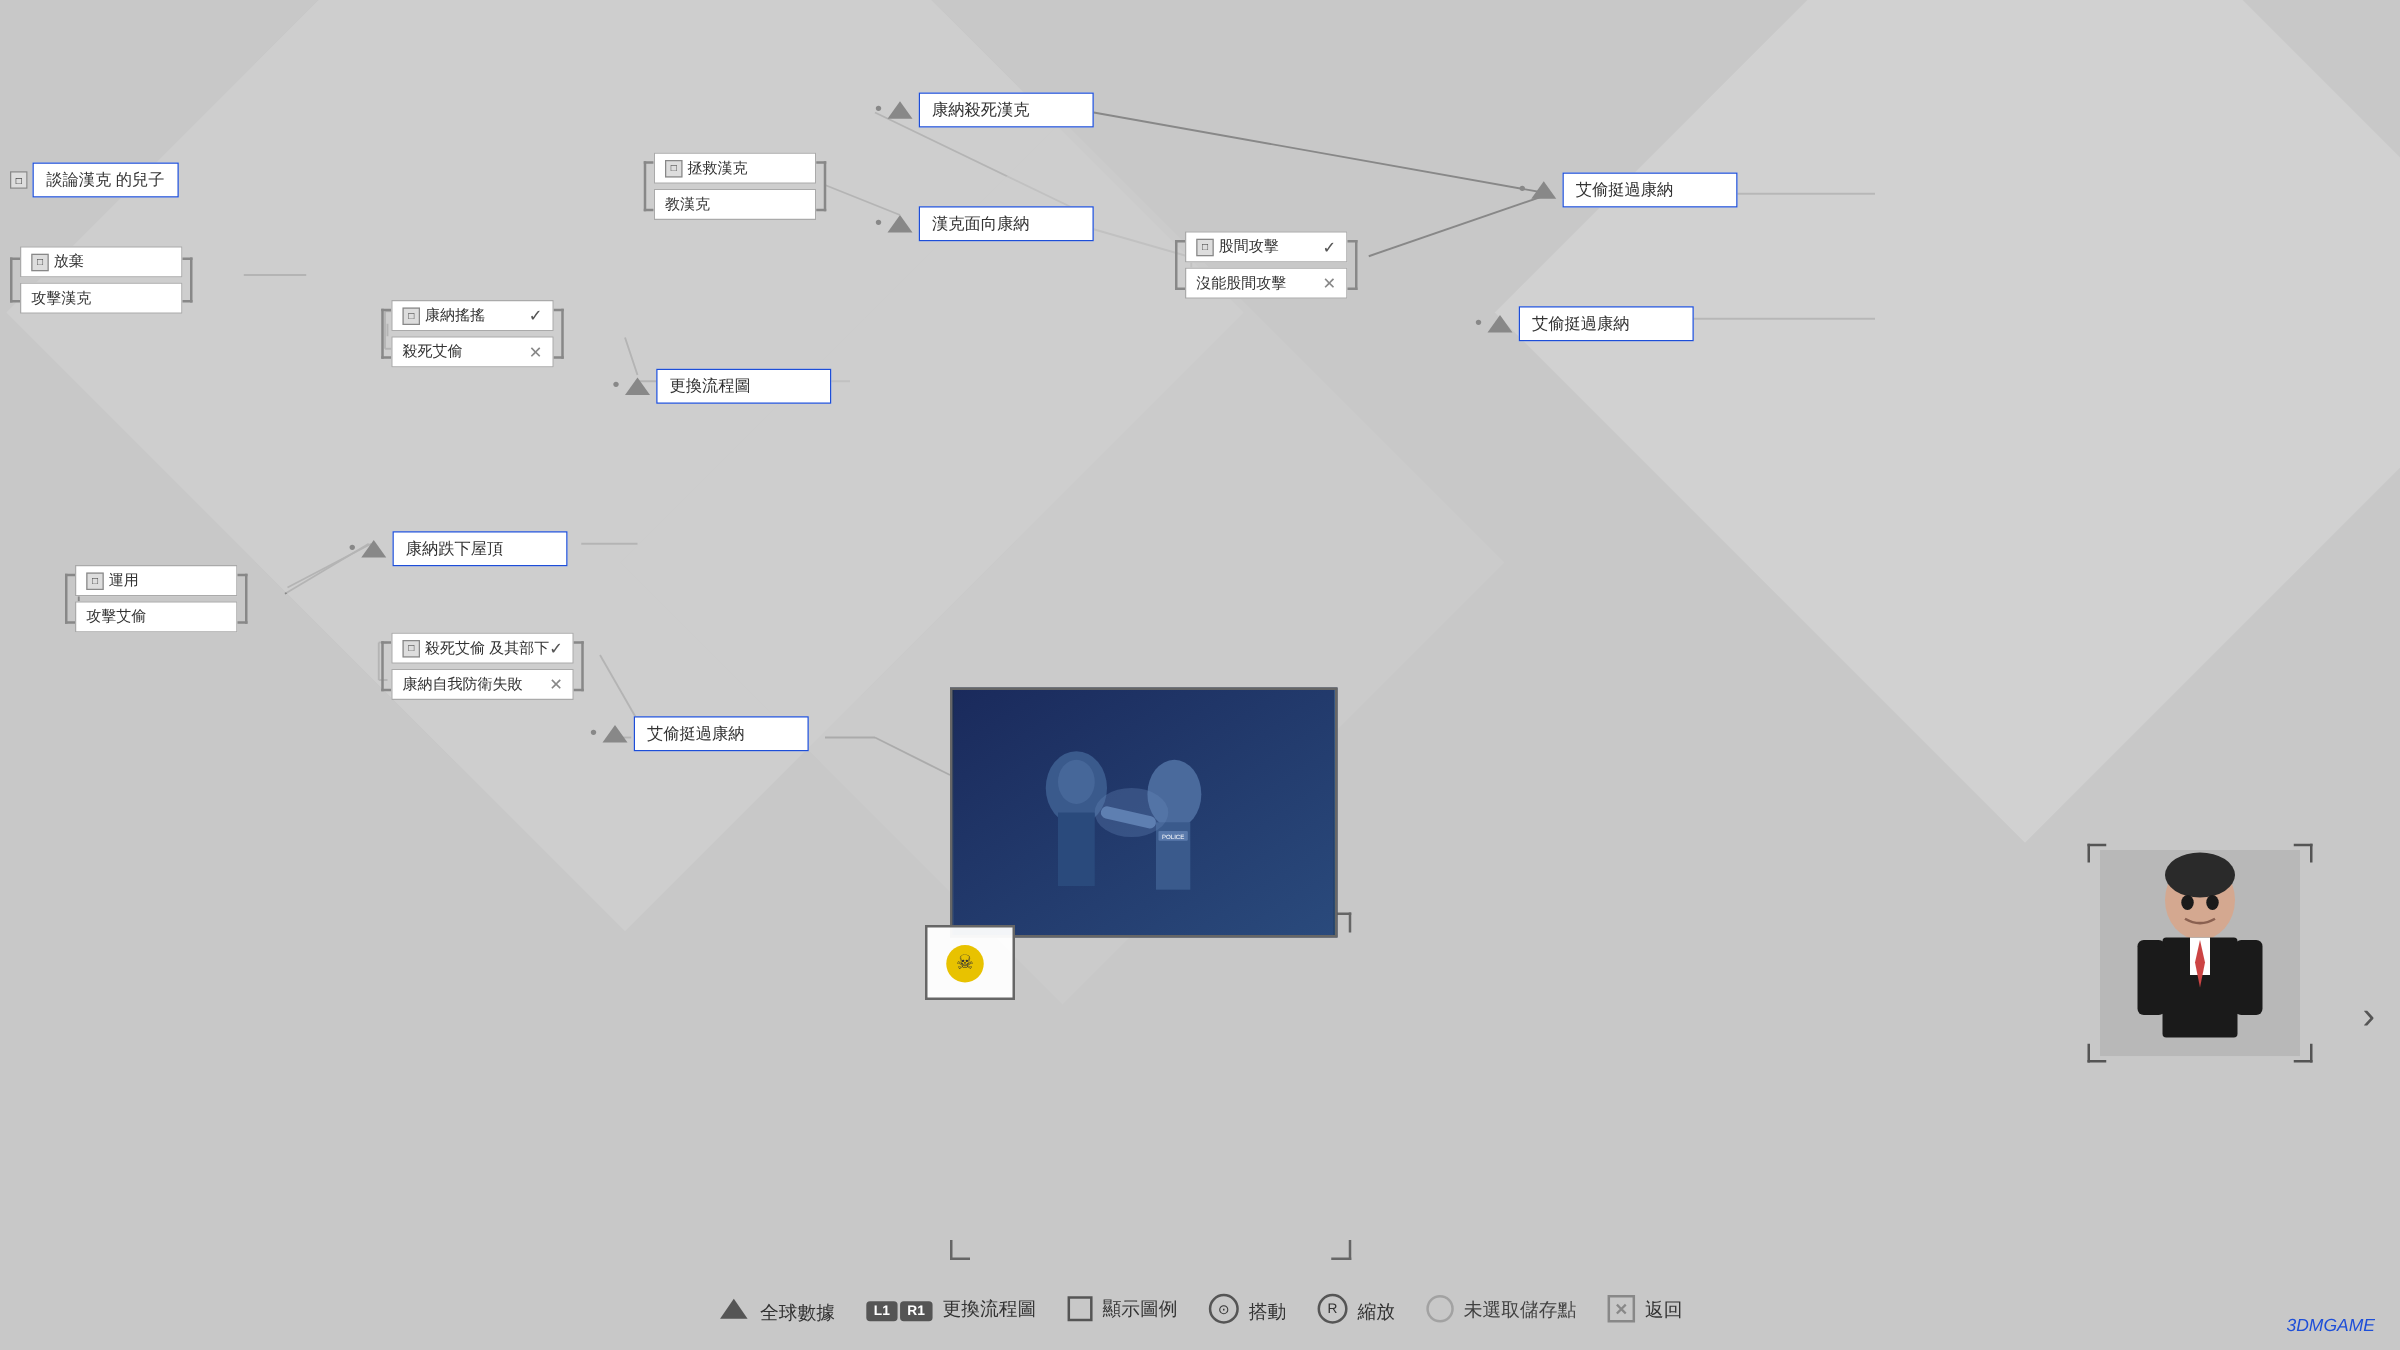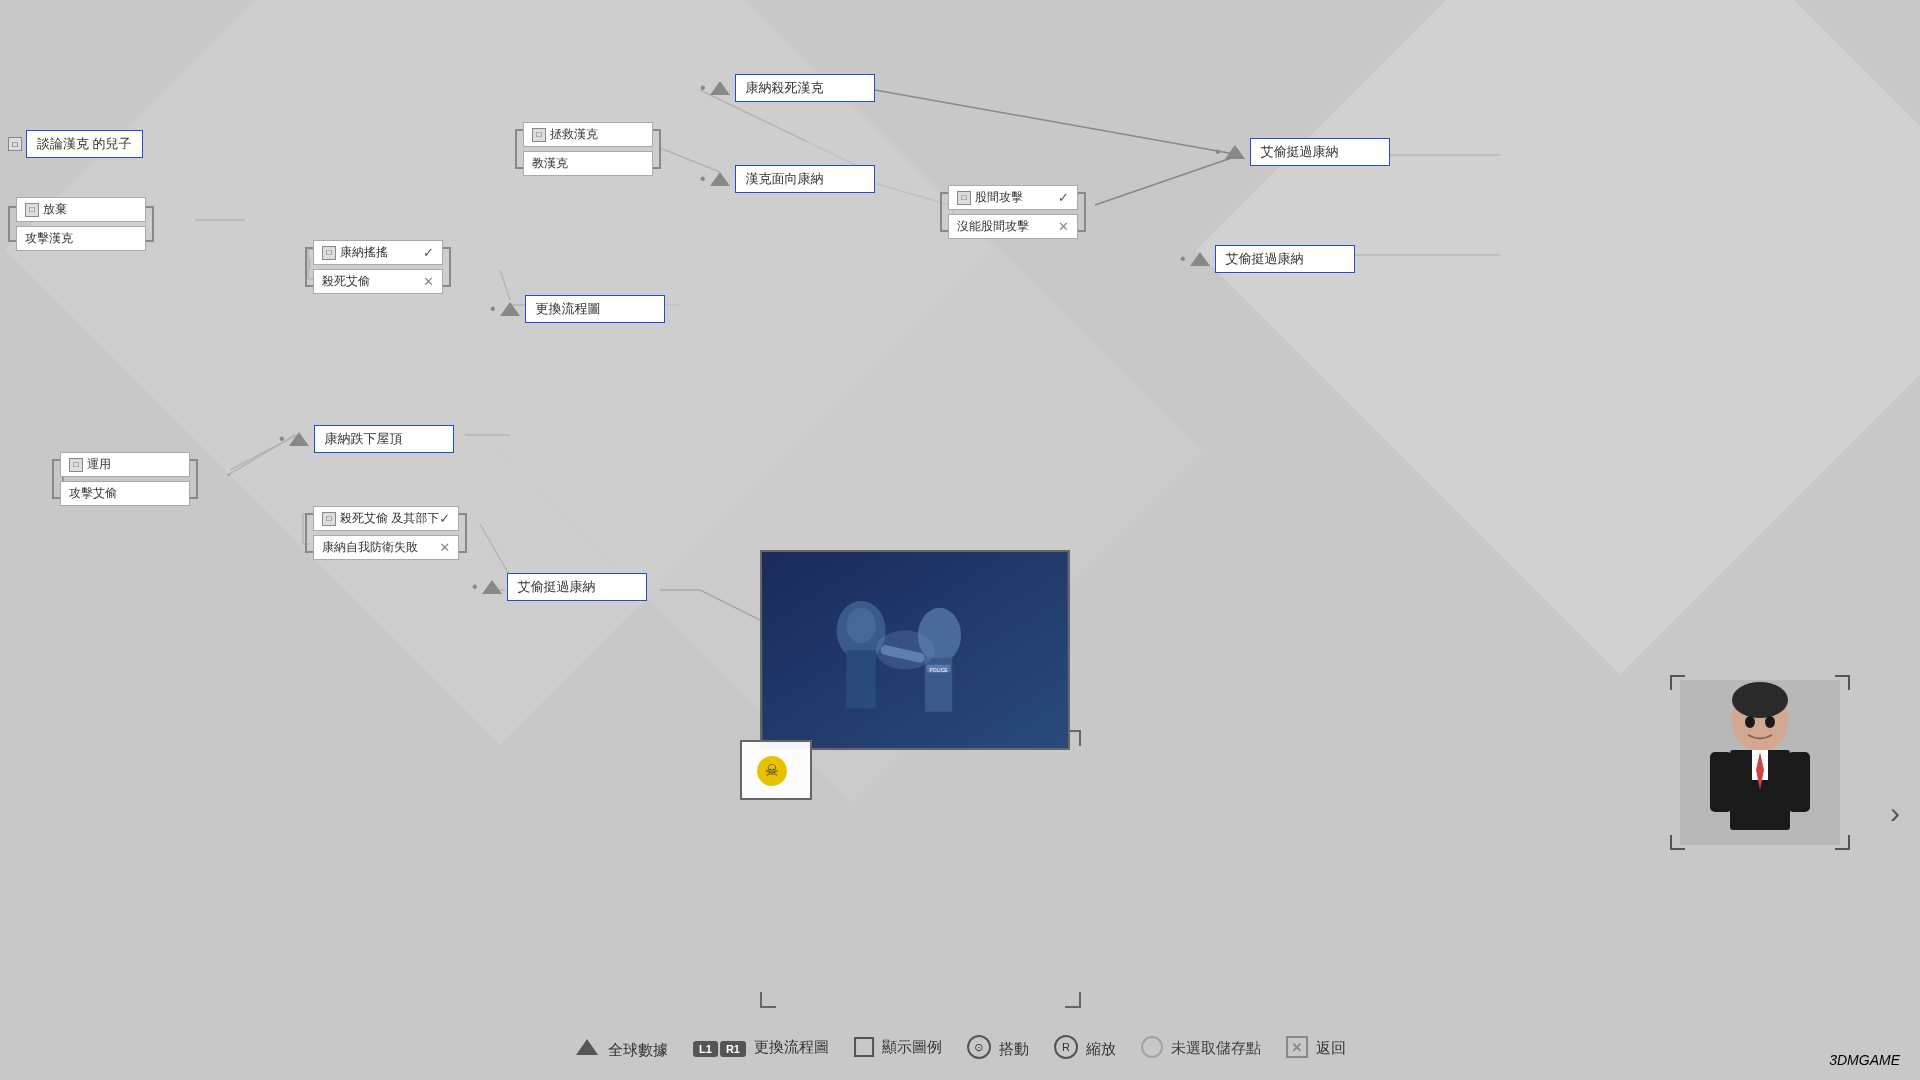--- a/index.html
+++ b/index.html
@@ -278,21 +278,21 @@
       cursor: pointer;
       z-index: 60;
     }
 
     
     .watermark {
       position: absolute;
       bottom: 12px;
       right: 20px;
       font-size: 14px;
-      color: #000000;
+      color: #1d4ed8;
       font-style: italic;
     }
 
     .small-square-icon {
       display: inline-flex;
       width: 14px;
       height: 14px;
       border: 1px solid #888;
       background: #ddd;
       align-items: center;

